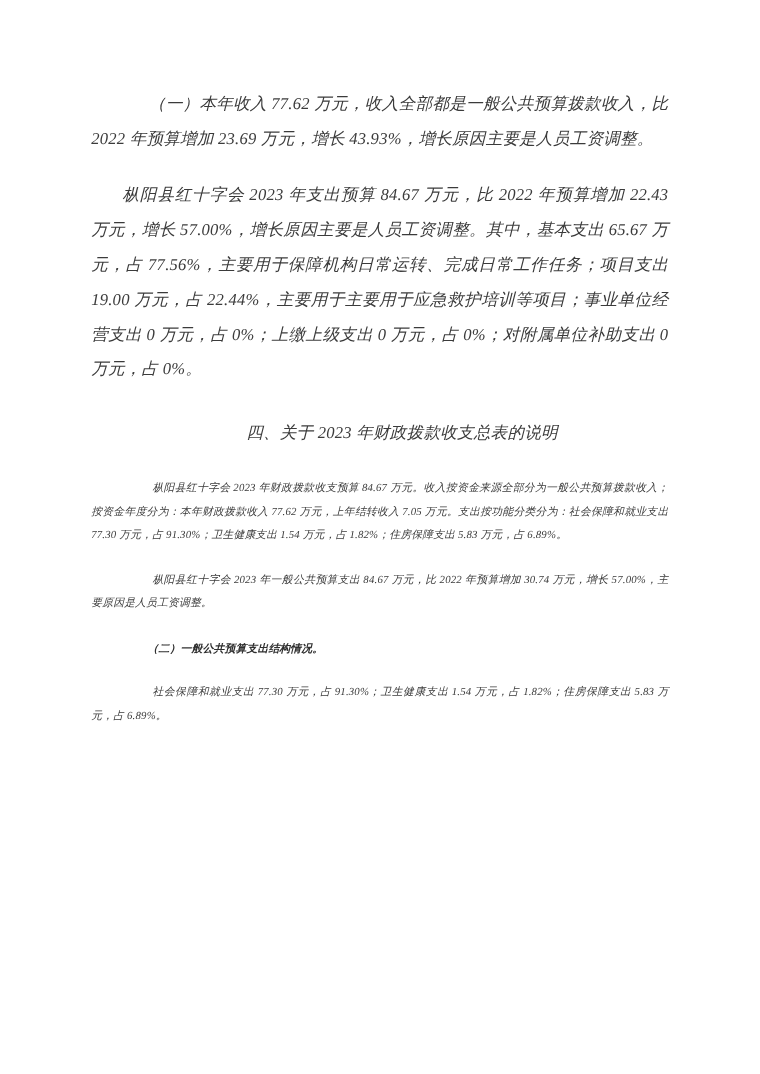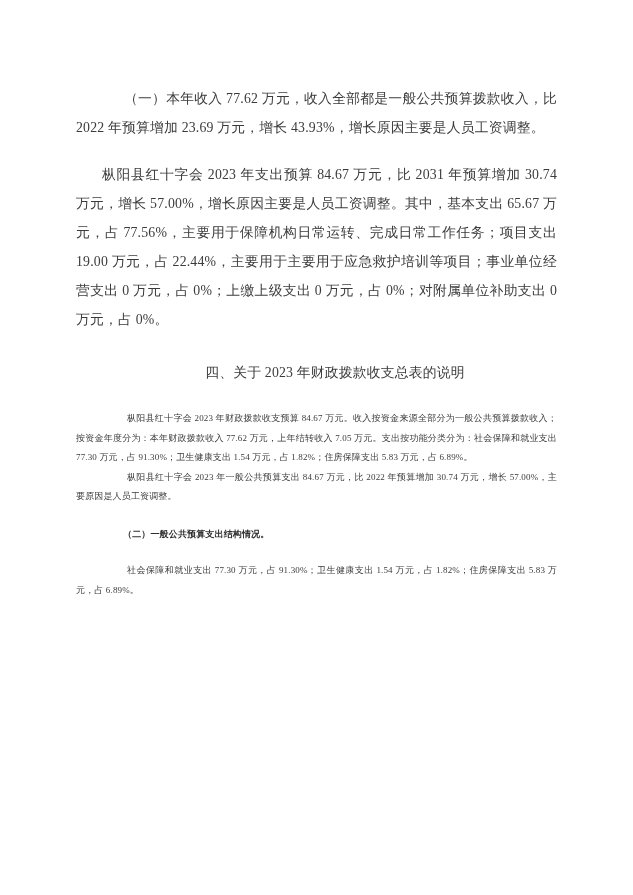--- a/index.html
+++ b/index.html
@@ -12,22 +12,23 @@
     width: 633px;
     height: 895px;
     background: #ffffff;
     overflow: hidden;
     font-family: "Liberation Serif", "DejaVu Serif", serif;
     color: #3b3b3b;
   }
   .content {
     position: absolute;
     left: 76px;
-    top: 12px;
+    top: 0;
     width: 481px;
+    font-style: italic;
   }
   p { margin: 0; }
 
   
   .lg {
     font-size: 13.8px;
     line-height: 29px;
     letter-spacing: 0.2px;
   }
   
@@ -45,35 +46,35 @@
 
   
   .b0  { margin-top: 72px; text-indent: 48px; }
   .b1  { margin-top: 18px; text-indent: 48px; }
   .b2  { margin-top: 19px; text-indent: 37px; }
   .b3  { margin-top: 18px; text-indent: 26px; }
   .b4  { margin-top: 24px; text-indent: 37px; text-align: center; }
   .b5  { margin-top: 22px; text-indent: 51px; }
   .b6  { margin-top: 15px; text-indent: 41px; }
   .b7  { margin-top: 15px; text-indent: 47px; }
-  .b8  { text-indent: 51px; }
+  .b8  { margin-top: 18px; text-indent: 51px; }
   .b9  { margin-top: 18px; text-indent: 47px; }
   .b10 { margin-top: 17px; text-indent: 51px; }
 </style>
 </head>
 <body>
 
 <div class="page">
   <div class="content">
 
     <p class="lg just b0">（一）本年收入 77.62 万元，收入全部都是一般公共预算拨款收入，比 2022 年预算增加 23.69 万元，增长 43.93%，增长原因主要是人员工资调整。</p>
 
 
 
-    <p class="lg just b3">枞阳县红十字会 2023 年支出预算 84.67 万元，比 2031 年预算增加 30.74 万元，增长 57.00%，增长原因主要是人员工资调整。其中，基本支出 65.67 万元，占 77.56%，主要用于保障机构日常运转、完成日常工作任务；项目支出 19.00 万元，占 22.44%，主要用于主要用于应急救护培训等项目；事业单位经营支出 0 万元，占 0%；上缴上级支出 0 万元，占 0%；对附属单位补助支出 0 万元，占 0%。</p>
+    <p class="lg just b3">枞阳县红十字会 2023 年支出预算 84.67 万元，比 2022 年预算增加 22.43 万元，增长 57.00%，增长原因主要是人员工资调整。其中，基本支出 65.67 万元，占 77.56%，主要用于保障机构日常运转、完成日常工作任务；项目支出 19.00 万元，占 22.44%，主要用于主要用于应急救护培训等项目；事业单位经营支出 0 万元，占 0%；上缴上级支出 0 万元，占 0%；对附属单位补助支出 0 万元，占 0%。</p>
 
     <p class="lg b4">四、关于 2023 年财政拨款收支总表的说明</p>
 
     <p class="sm just b5">枞阳县红十字会 2023 年财政拨款收支预算 84.67 万元。收入按资金来源全部分为一般公共预算拨款收入；按资金年度分为：本年财政拨款收入 77.62 万元，上年结转收入 7.05 万元。支出按功能分类分为：社会保障和就业支出 77.30 万元，占 91.30%；卫生健康支出 1.54 万元，占 1.82%；住房保障支出 5.83 万元，占 6.89%。</p>
 
 
 
     <p class="sm just b8">枞阳县红十字会 2023 年一般公共预算支出 84.67 万元，比 2022 年预算增加 30.74 万元，增长 57.00%，主要原因是人员工资调整。</p>
 
     <p class="sm bold-hei b9">（二）一般公共预算支出结构情况。</p>

